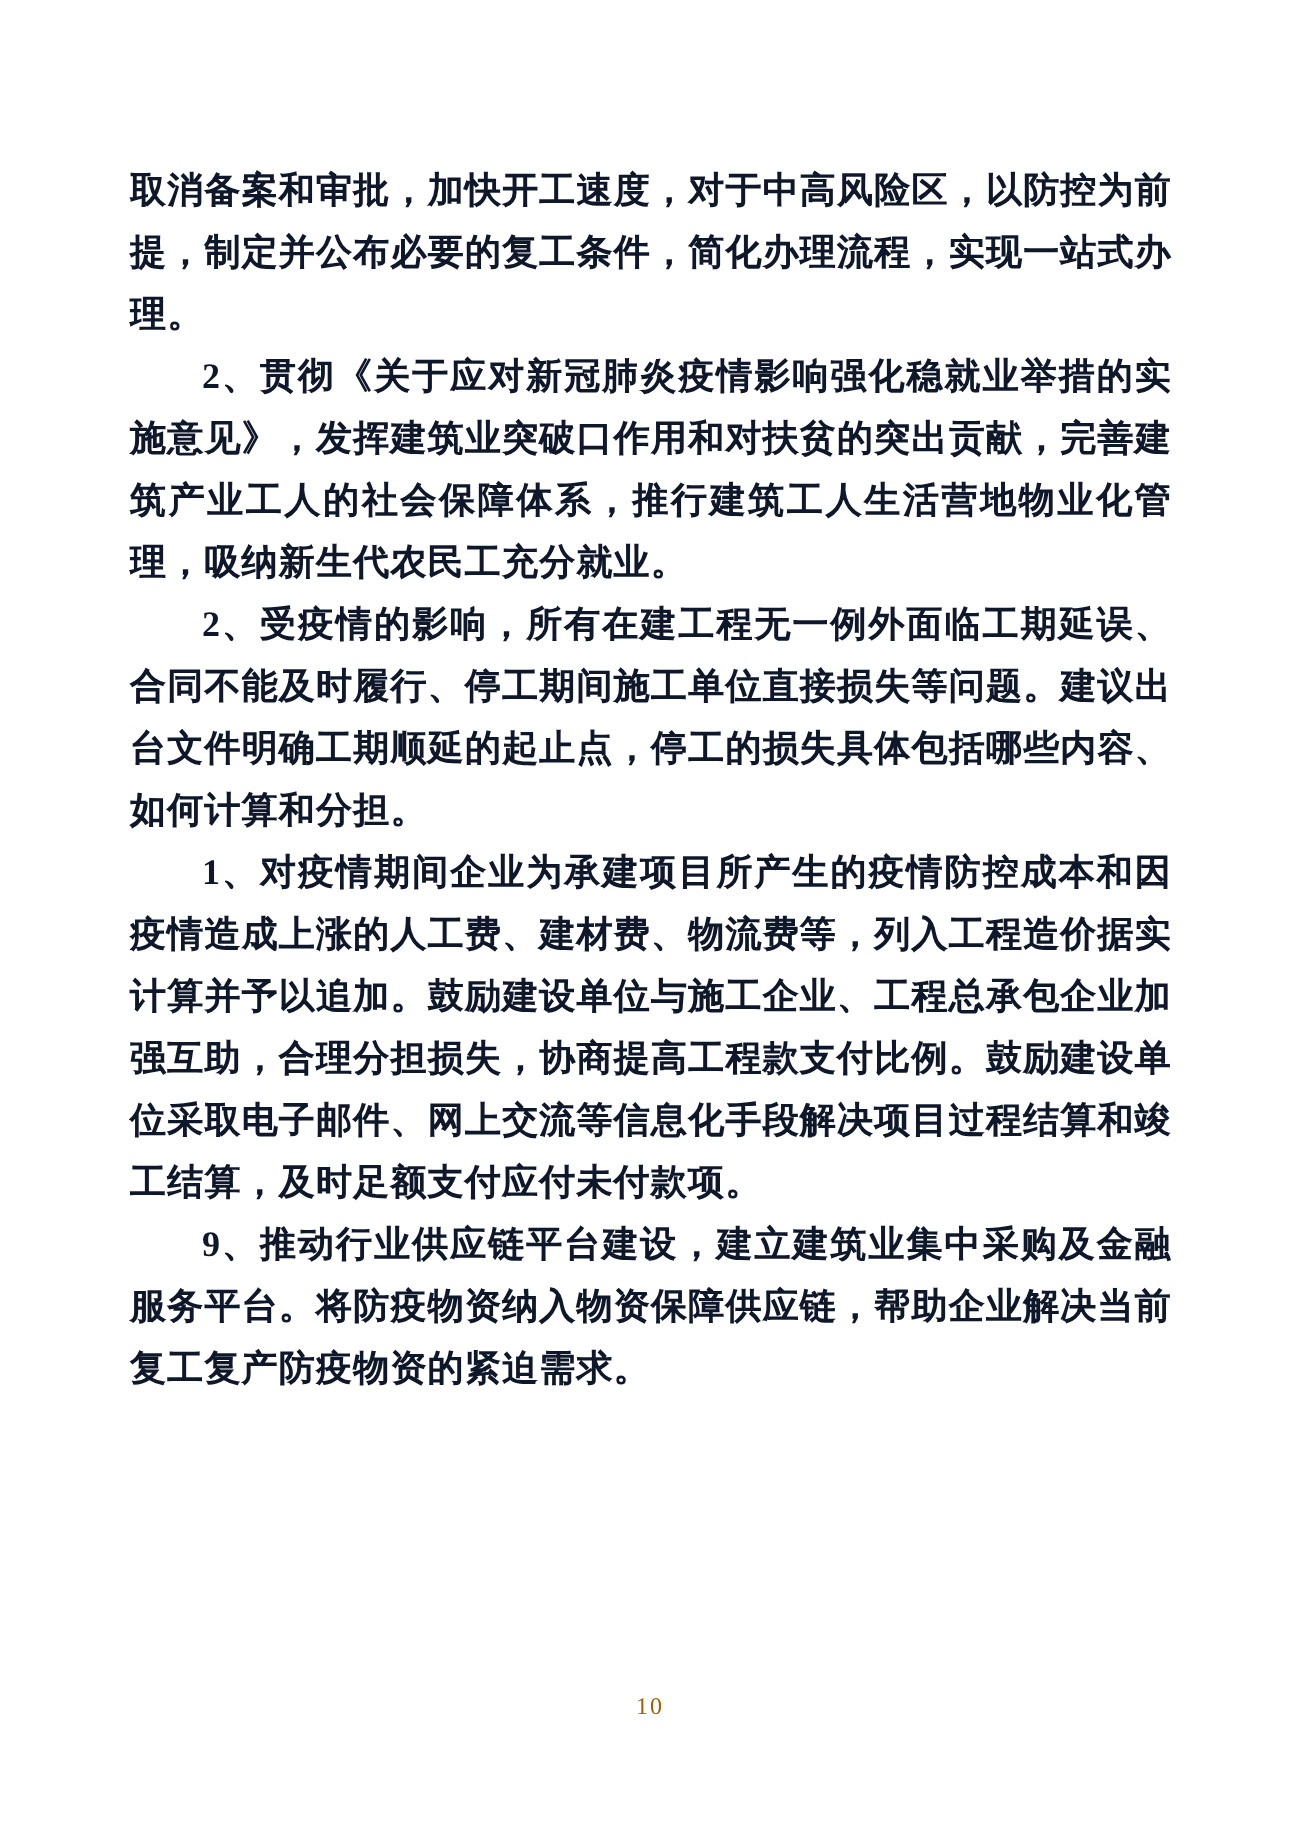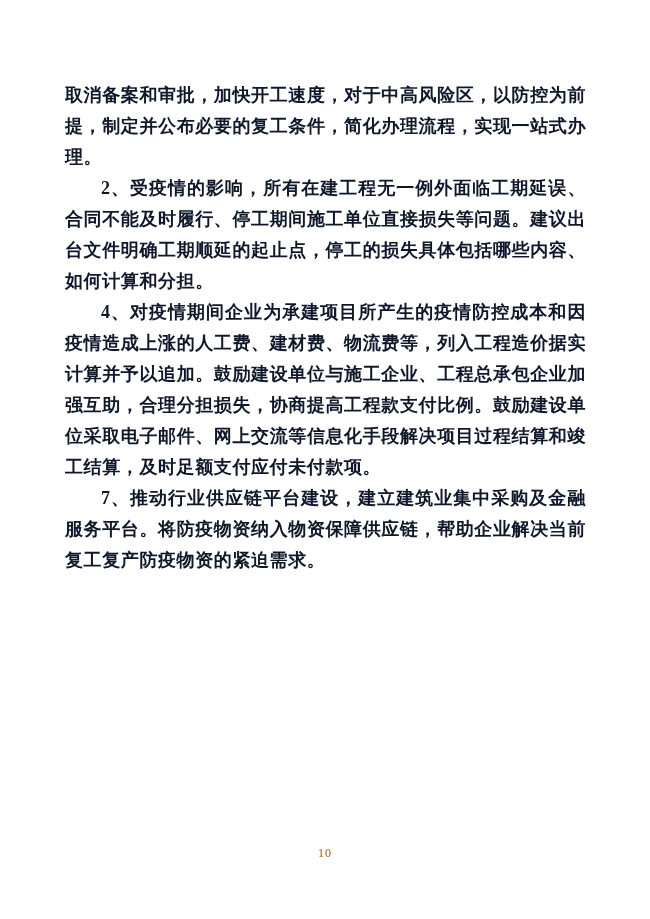--- a/index.html
+++ b/index.html
@@ -43,18 +43,19 @@
     font-size: 12px;
     letter-spacing: 1px;
   }
 </style>
 </head>
 <body>
 
 <div class="page">
   <div class="content">
     <p>取消备案和审批，加快开工速度，对于中高风险区，以防控为前提，制定并公布必要的复工条件，简化办理流程，实现一站式办理。</p>
+    <p class="indent">2、贯彻《关于应对新冠肺炎疫情影响强化稳就业举措的实施意见》，发挥建筑业突破口作用和对扶贫的突出贡献，完善建筑产业工人的社会保障体系，推行建筑工人生活营地物业化管理，吸纳新生代农民工充分就业。</p>
     <p class="indent">2、受疫情的影响，所有在建工程无一例外面临工期延误、合同不能及时履行、停工期间施工单位直接损失等问题。建议出台文件明确工期顺延的起止点，停工的损失具体包括哪些内容、如何计算和分担。</p>
-    <p class="indent">4、对疫情期间企业为承建项目所产生的疫情防控成本和因疫情造成上涨的人工费、建材费、物流费等，列入工程造价据实计算并予以追加。鼓励建设单位与施工企业、工程总承包企业加强互助，合理分担损失，协商提高工程款支付比例。鼓励建设单位采取电子邮件、网上交流等信息化手段解决项目过程结算和竣工结算，及时足额支付应付未付款项。</p>
-    <p class="indent">7、推动行业供应链平台建设，建立建筑业集中采购及金融服务平台。将防疫物资纳入物资保障供应链，帮助企业解决当前复工复产防疫物资的紧迫需求。</p>
+    <p class="indent">1、对疫情期间企业为承建项目所产生的疫情防控成本和因疫情造成上涨的人工费、建材费、物流费等，列入工程造价据实计算并予以追加。鼓励建设单位与施工企业、工程总承包企业加强互助，合理分担损失，协商提高工程款支付比例。鼓励建设单位采取电子邮件、网上交流等信息化手段解决项目过程结算和竣工结算，及时足额支付应付未付款项。</p>
+    <p class="indent">9、推动行业供应链平台建设，建立建筑业集中采购及金融服务平台。将防疫物资纳入物资保障供应链，帮助企业解决当前复工复产防疫物资的紧迫需求。</p>
   </div>
   <div class="footer">10</div>
 </div>
 
 </body></html>

